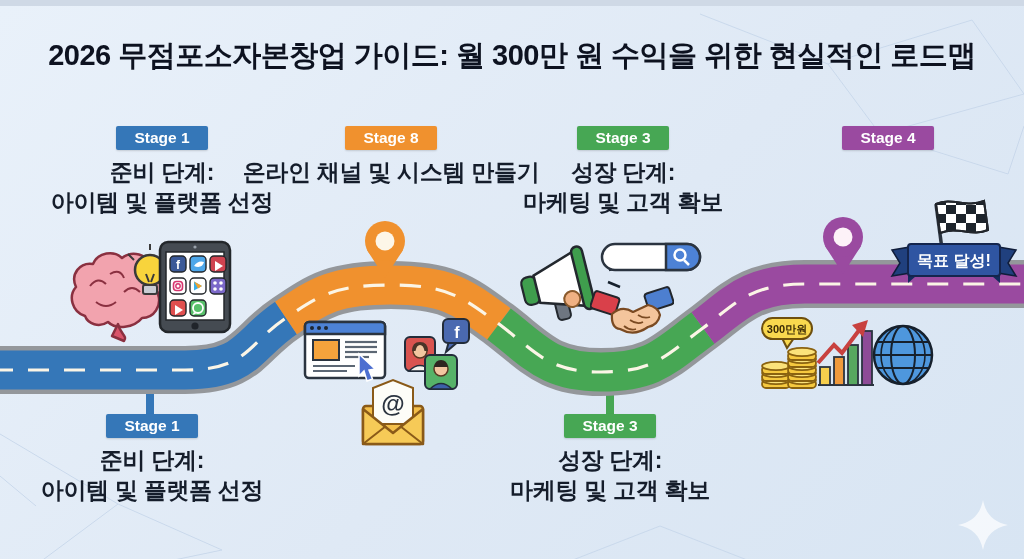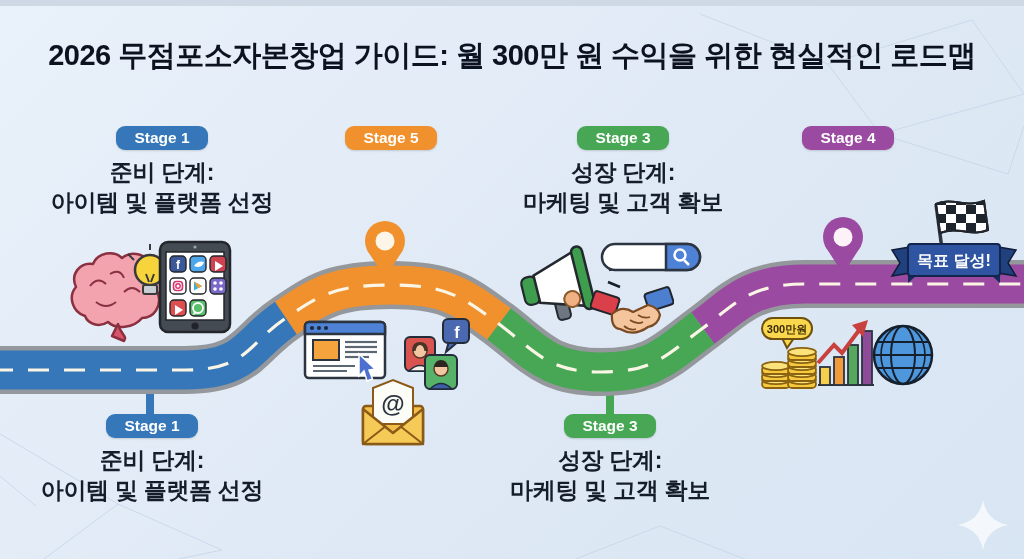--- a/index.html
+++ b/index.html
@@ -5,21 +5,21 @@
   html,body{margin:0;padding:0;background:#cfd9e6;}
   .canvas{position:relative;width:1024px;height:559px;overflow:hidden;
     background:linear-gradient(135deg,#e9f1fa 0%,#dfe9f5 55%,#d8e5f3 100%);
     font-family:"Liberation Sans",sans-serif;margin-top:6px;}
   .abs{position:absolute;}
   .title{position:absolute;top:30px;left:0;width:1024px;text-align:center;
     font-size:29px;font-weight:800;letter-spacing:-0.5px;color:#0d1220;}
   .stage-col{position:absolute;width:240px;display:flex;flex-direction:column;
     align-items:center;}
   .pill{color:#fff;font-size:15.5px;font-weight:bold;padding:3px 18px;
-    border-radius:9px;box-shadow:0 1px 2px rgba(0,0,0,.15);}
+    border-radius:2px;box-shadow:0 1px 2px rgba(0,0,0,.15);}
   .pill.s1{background:#3577b8}.pill.s2{background:#f0912e}
   .pill.s3{background:#47a754}.pill.s4{background:#9a4aa0}
   .desc{margin-top:7px;text-align:center;font-size:23px;font-weight:700;
     color:#151d2b;line-height:1.32;letter-spacing:-0.3px;white-space:nowrap;}
   svg{display:block;}
   .svgtxt{font-family:"Liberation Sans",sans-serif;font-weight:bold;}
 </style>
 </head>
 <body>
 
@@ -68,32 +68,33 @@
   <div class="title">2026 무점포소자본창업 가이드: 월 300만 원 수익을 위한 현실적인 로드맵</div>
 
   <div class="stage-col" style="left:42px;top:120px">
     <div class="pill s1">Stage 1</div>
     <div class="desc">
       <div>준비 단계:</div>
         <div>아이템 및 플랫폼 선정</div>
     </div>
   </div>
   <div class="stage-col" style="left:271px;top:120px">
-    <div class="pill s2">Stage 5</div>
-    <div class="desc">
+    <div class="pill s2">Stage 8</div>
+    <div class="desc">
+        <div>온라인 채널 및 시스템 만들기</div>
     </div>
   </div>
   <div class="stage-col" style="left:503px;top:120px">
     <div class="pill s3">Stage 3</div>
     <div class="desc">
       <div>성장 단계:</div>
         <div>마케팅 및 고객 확보</div>
     </div>
   </div>
-  <div class="stage-col" style="left:728px;top:120px">
+  <div class="stage-col" style="left:768px;top:120px">
     <div class="pill s4">Stage 4</div>
   </div>
 
   <div class="stage-col" style="left:32px;top:408px">
     <div class="pill s1">Stage 1</div>
     <div class="desc">
       <div>준비 단계:</div>
         <div>아이템 및 플랫폼 선정</div>
     </div>
   </div>

